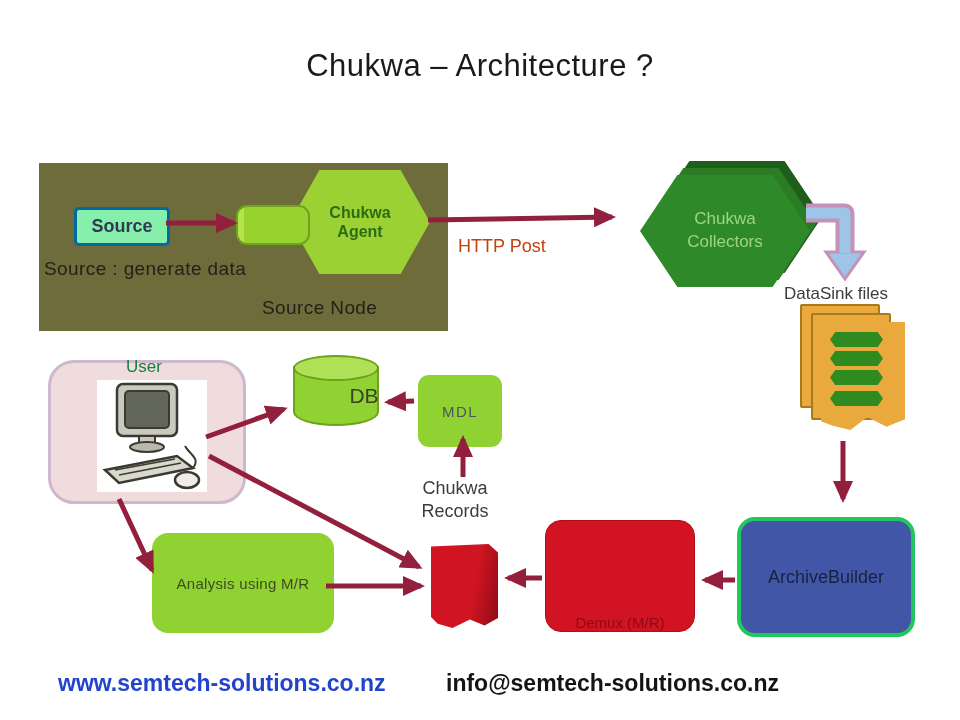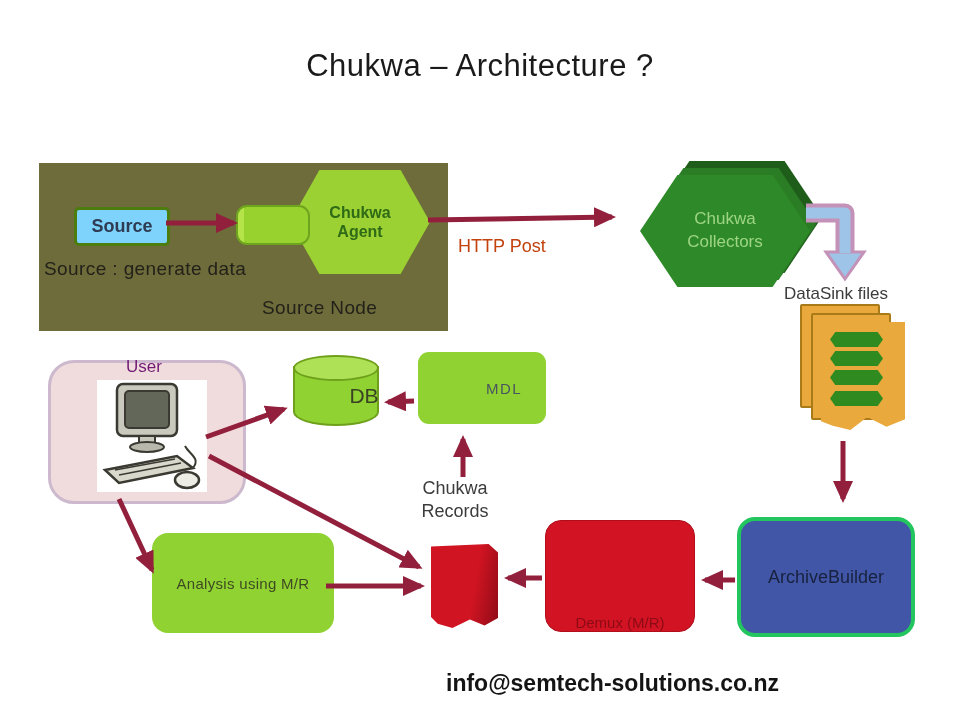--- a/index.html
+++ b/index.html
@@ -8,22 +8,22 @@
     font-family:"Liberation Sans",sans-serif;overflow:hidden;
   }
   .abs{position:absolute;}
   .title{
     left:0;top:48px;width:960px;text-align:center;
     font-size:31px;color:#1a1a1a;letter-spacing:0.5px;z-index:6;
   }
   
   .olive-box{left:39px;top:163px;width:409px;height:168px;background:#6E6C3A;z-index:1;}
   .source-box{
-    left:74px;top:207px;width:90px;height:33px;background:#7dd3fc;
-    border:3px solid #4d7c0f;border-radius:5px;z-index:3;
+    left:74px;top:207px;width:90px;height:33px;background:#86efac;
+    border:3px solid #0369a1;border-radius:5px;z-index:3;
     display:flex;align-items:center;justify-content:center;
     font-size:18px;font-weight:600;color:#2E3B52;
   }
   .agent-pipe{
     left:236px;top:205px;width:70px;height:36px;z-index:5;
     background:linear-gradient(90deg,#B4E34A 0 9%,#97D22F 9%);
     border:2px solid #6FA51E;border-radius:11px;
   }
   .agent-hex{
     left:290px;top:170px;width:140px;height:104px;background:#9BD133;z-index:4;
@@ -67,23 +67,23 @@
     border-left:2px solid #6FA01C;border-right:2px solid #6FA01C;border-bottom:2px solid #6FA01C;
     border-radius:0 0 43px 43px / 0 0 14px 14px;
   }
   .db-top{
     left:293px;top:355px;width:82px;height:22px;background:#AEE156;
     border:2px solid #6FA01C;border-radius:50%;z-index:4;
   }
   .db-label{left:293px;top:384px;width:86px;text-align:center;font-size:21px;color:#3A4225;z-index:5;padding-left:28px;}
   
   .mdl-box{
-    left:418px;top:352px;width:84px;height:72px;background:#8FD232;border-radius:11px;z-index:3;
-    display:flex;align-items:center;justify-content:center;
-    font-size:15px;letter-spacing:1.5px;color:#4A5560;padding-left:44px;
+    left:418px;top:375px;width:84px;height:72px;background:#8FD232;border-radius:11px;z-index:3;
+    display:flex;align-items:center;justify-content:center;
+    font-size:15px;letter-spacing:1.5px;color:#4A5560;
   }
   
   .records-label{left:400px;top:477px;width:110px;text-align:center;font-size:18px;color:#3C3C3C;line-height:1.25;z-index:6;}
   .red-file{
     left:431px;top:544px;width:67px;height:84px;z-index:3;
     background:linear-gradient(100deg,#D11422 62%,#8E0B16 100%);
     clip-path:polygon(0 3%,86% 0,100% 10%,100% 88%,80% 97%,58% 90%,32% 100%,10% 95%,0 87%);
   }
   
   .demux-box{
@@ -96,21 +96,21 @@
     left:737px;top:517px;width:170px;height:112px;background:#4156A6;
     border:4px solid #22c55e;border-radius:18px;z-index:3;
     display:flex;align-items:center;justify-content:center;
     font-size:18px;color:#18223F;
   }
   
   .user-box{
     left:48px;top:360px;width:192px;height:138px;background:#F1DCDD;
     border:3px solid #CDB9CD;border-radius:26px;z-index:2;
   }
-  .user-label{left:48px;top:357px;width:192px;text-align:center;font-size:17px;color:#701a75;z-index:5;}
+  .user-label{left:48px;top:357px;width:192px;text-align:center;font-size:17px;color:#15803d;z-index:5;}
   .user-inner{left:97px;top:380px;width:110px;height:112px;background:#ffffff;z-index:3;}
   
   .analysis-box{
     left:152px;top:533px;width:182px;height:100px;background:#8FD232;border-radius:16px;z-index:3;
     display:flex;align-items:center;justify-content:center;
     font-size:15px;color:#3F4A22;letter-spacing:0.3px;
   }
   
   .footer-web{left:58px;top:670px;font-size:23px;font-weight:bold;color:#2244CC;z-index:6;}
   .footer-mail{left:446px;top:670px;font-size:23px;font-weight:bold;color:#141414;z-index:6;}
@@ -192,20 +192,21 @@
     <span>Demux (M/R)</span>
   </div>
   <div class="abs archive-box">
     <span>ArchiveBuilder</span>
   </div>
 
   <div class="abs analysis-box">
     <span>Analysis using M/R</span>
   </div>
 
+  <div class="abs footer-web">www.semtech-solutions.co.nz</div>
   <div class="abs footer-mail">info@semtech-solutions.co.nz</div>
 
   <svg class="abs arrows" viewBox="0 0 960 720">
     <defs>
       <marker id="ah" markerWidth="4.6" markerHeight="4" refX="3.6" refY="2" orient="auto">
         <path d="M0,0 L4.4,2 L0,4 Z" fill="#92203C"></path>
       </marker>
     </defs>
 
     <g>

